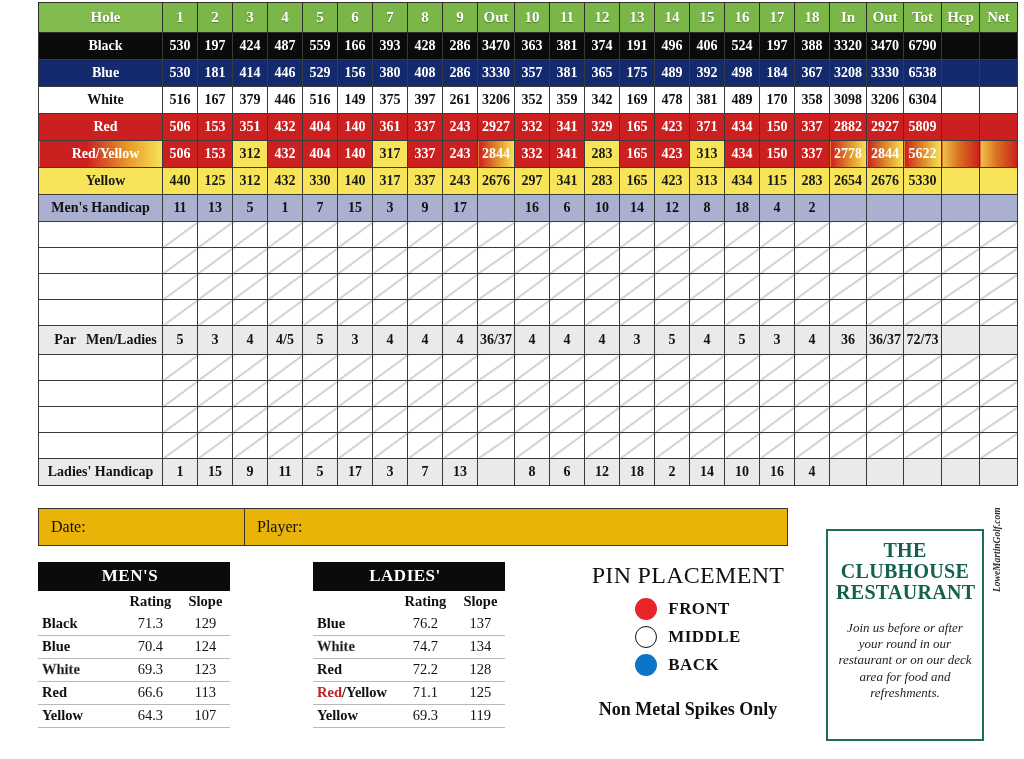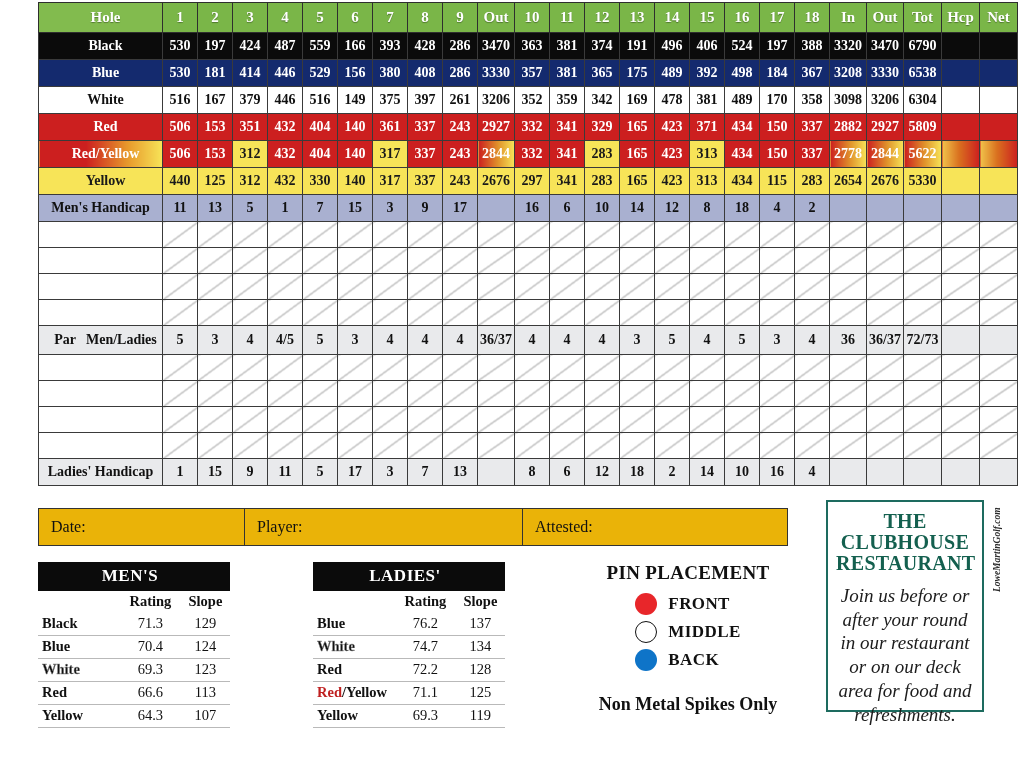--- a/index.html
+++ b/index.html
@@ -160,59 +160,59 @@
 
   
   .pin {
     position: absolute;
     left: 568px; top: 562px;
     width: 240px;
     text-align: center;
     font-family: "Liberation Serif", serif;
     color: #111111;
   }
-  .pin-title { font-size: 19px; font-weight: bold; letter-spacing: .3px; }
+  .pin-title { font-size: 24px; font-weight: normal; letter-spacing: .3px; }
   .pin-list { margin-top: 9px; display: inline-block; }
   .pin-row {
     display: flex; align-items: center;
     margin-bottom: 6px;
   }
   .dot {
     width: 22px; height: 22px; border-radius: 50%;
     margin-right: 11px;
     flex: 0 0 auto;
   }
   .dot.front  { background: #e8262a; }
   .dot.middle { background: #ffffff; border: 1.6px solid #111111; }
   .dot.back   { background: #0e74c8; }
   .pin-label { font-size: 17px; font-weight: bold; letter-spacing: .4px; }
   .pin-note { margin-top: 17px; font-size: 18px; font-weight: bold; }
 
   
   .club {
     position: absolute;
-    left: 826px; top: 500px;
+    left: 826px; top: 529px;
     width: 158px; height: 212px;
     border: 2px solid #1d6b5f;
     background: #ffffff;
     padding: 9px 8px 8px 8px;
     text-align: center;
     font-family: "Liberation Serif", serif;
   }
   .club-title {
     color: #14604f;
     font-size: 20px;
     font-weight: bold;
     line-height: 1.06;
     letter-spacing: .3px;
   }
   .club-body {
-    margin-top: 9px;
+    margin-top: 16px;
     color: #1c1c1c;
-    font-size: 19px;
+    font-size: 13px;
     font-style: italic;
     line-height: 1.26;
   }
   .credit {
     position: absolute;
     left: 992px; top: 592px;
     font-size: 9.5px;
     font-style: italic;
     font-weight: bold;
     color: #2a2a2a;
@@ -747,23 +747,20 @@
     </table>
   </div>
 
   <div class="dpa">
     <div class="cell c-date">
       <span>Date:</span>
     </div>
     <div class="cell c-player">
       <span>Player:</span>
     </div>
-    <div class="cell c-attested">
-      <span>Attested:</span>
-    </div>
   </div>
 
   <div class="rating-block mens">
     <div class="rt-title">MEN'S</div>
     <table class="rt">
       <thead>
         <tr>
           <th class="c-tee"></th>
           <th>Rating</th>
           <th>Slope</th>

